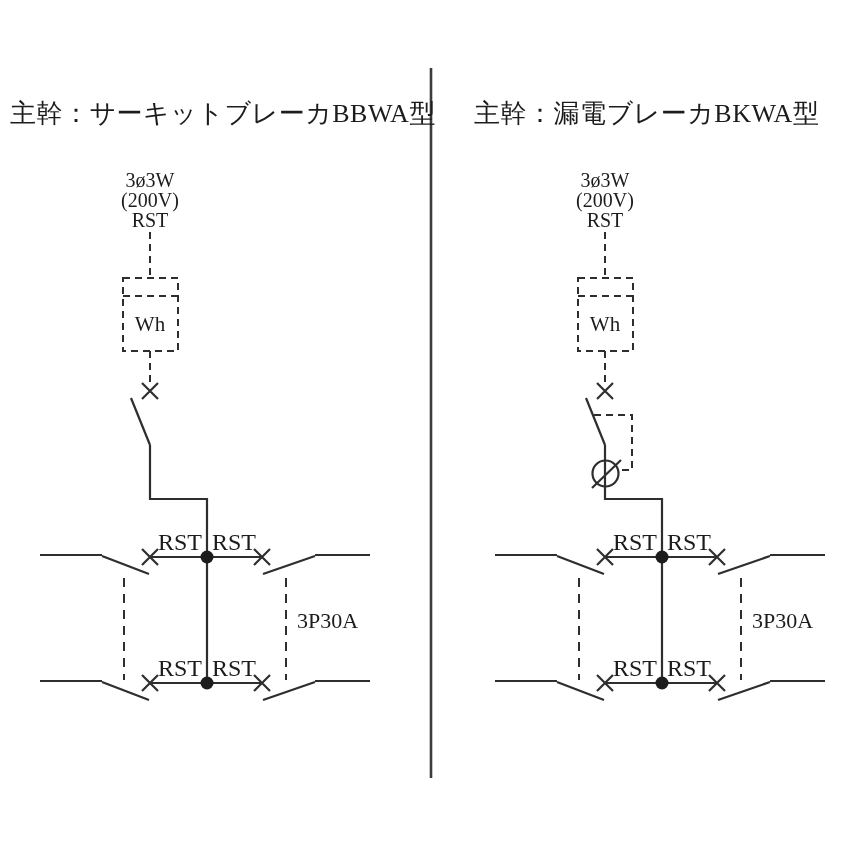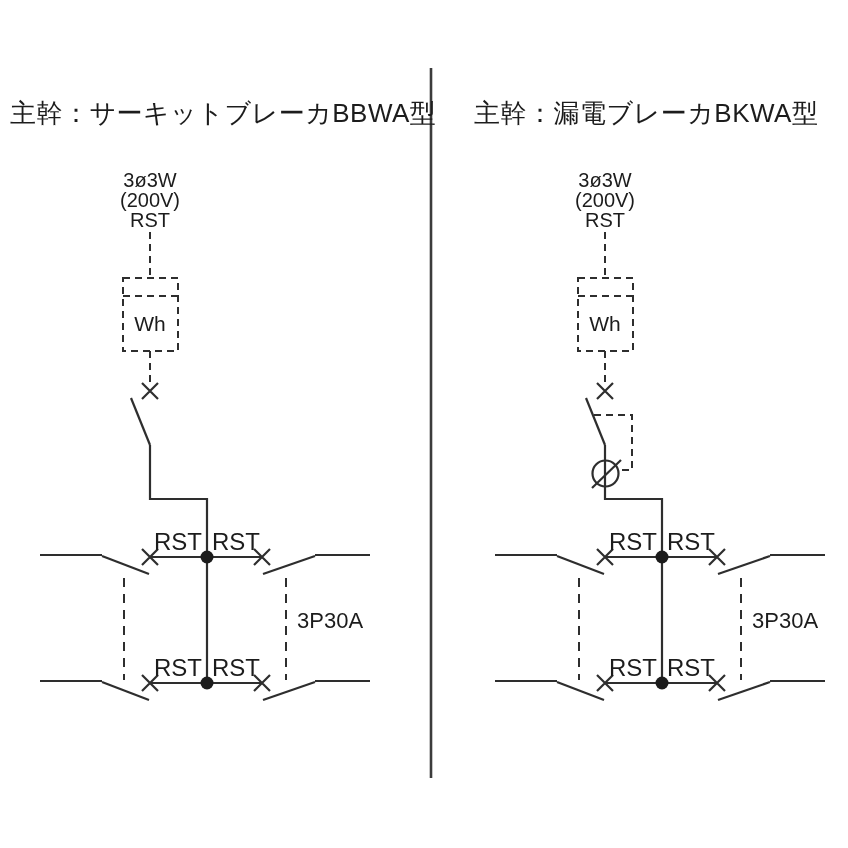--- a/index.html
+++ b/index.html
@@ -1,17 +1,17 @@
 <!DOCTYPE html>
 <html><head>
 <meta charset="utf-8">
 <style>
   html,body{margin:0;padding:0;background:#f2f2f2;}
   .canvas{position:relative;width:848px;height:848px;background:#ffffff;overflow:hidden;
-          font-family:Liberation Sans, sans-serif;}
+          font-family:Liberation Serif, serif;}
   svg{position:absolute;left:0;top:0;}
   .ln{stroke:#2e2e2e;stroke-width:2.2;fill:none;stroke-linecap:butt;}
   .dash{stroke:#2e2e2e;stroke-width:2;fill:none;stroke-dasharray:7,5;}
   .dashcol{stroke:#2e2e2e;stroke-width:2;fill:none;stroke-dasharray:9,7;}
   .dot{fill:#1c1c1c;stroke:none;}
   .divider{stroke:#3c3c3c;stroke-width:2.6;}
   text{fill:#1c1c1c;}
   .title{font-size:26px;letter-spacing:0.5px;}
   .srclbl{font-size:20px;}
   .meterlbl{font-size:21px;}

